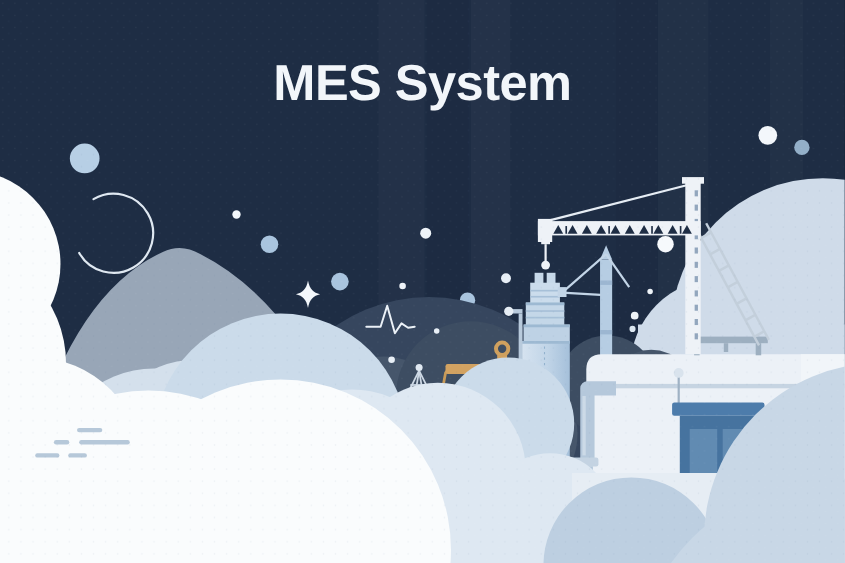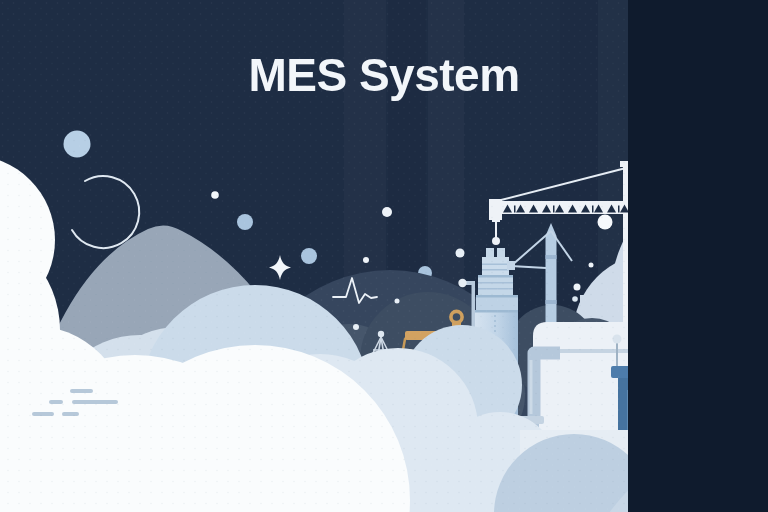--- a/index.html
+++ b/index.html
@@ -1,16 +1,16 @@
 <!DOCTYPE html>
 <html style="--sky: #1e2d44; --title_text: #f2f6fa; --hill_gray: #98a6b7; --ridge_dome: #36465e; --ridge_slate: #46566b; --ridge_slate_dark: #3d4d62; --platform_bar: #5c6c82; --cloud_white: #fafcfd; --cloud_light_blue: #cbdbea; --cloud_mid_front: #dee8f2; --cloud_back_right: #cfdbe9; --cloud_bottom_right: #c8d7e6; --cloud_bottom_medium: #bdcfe1; --crane_white: #eef2f7; --ladder_gray: #c3cfdb; --tower_light: #d6e3f0; --tower_dark: #a5c0da; --small_crane_blue: #b6cde3; --building_white: #ecf1f7; --building_accent_line: #c6d4e2; --pipe_blue: #b5c8db; --cabinet_body_blue: #46739f; --cabinet_lid_blue: #4d7cab; --machine_yellow: #d9a869; --pipe_yellow: #d2a261; --chimney_gray: #b2c0d0; --dot_blue: #a9c4de; --dot_white: #f3f7fb; --speed_dash: #b6c8d9;"><head>
 <meta charset="utf-8">
 <style>
   html,body{margin:0;padding:0;background:#0f1b2d;}
-  .stage{position:relative;width:628px;height:512px;overflow:hidden;
+  .stage{position:relative;width:768px;height:512px;overflow:hidden;
          background:var(--sky,#1e2d44);font-family:"Liberation Sans",sans-serif;}
   .stage svg{position:absolute;left:0;top:0;display:block;}
   .title{position:absolute;top:50px;left:0;width:768px;text-align:center;
          font-weight:bold;font-size:46px;line-height:1.1;letter-spacing:-0.5px;
          color:var(--title_text,#f2f6fa);}
 </style>
 </head>
 <body>
 
 <div class="stage">

